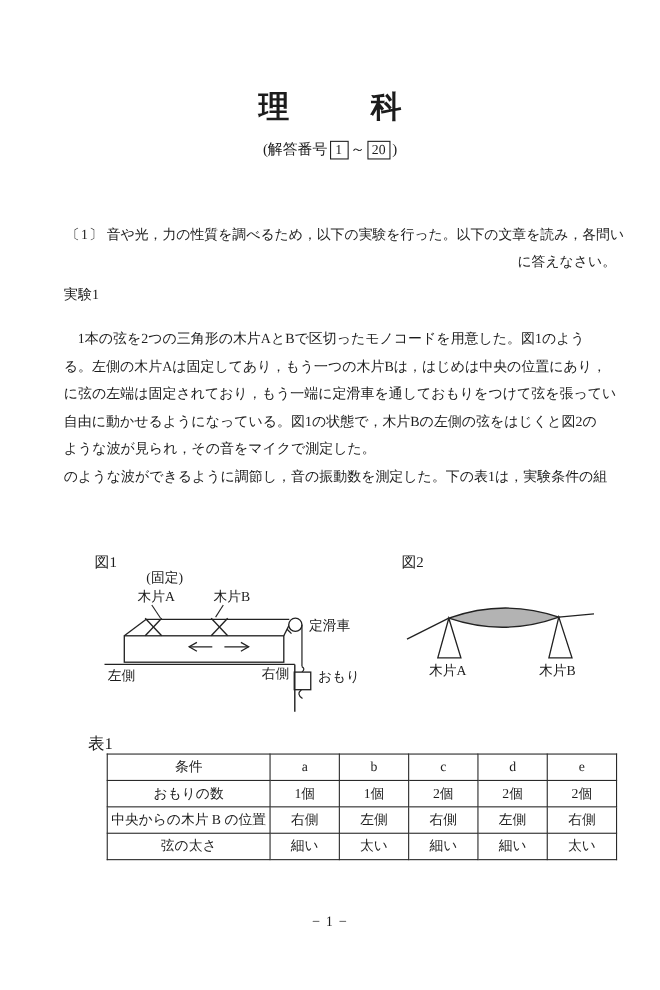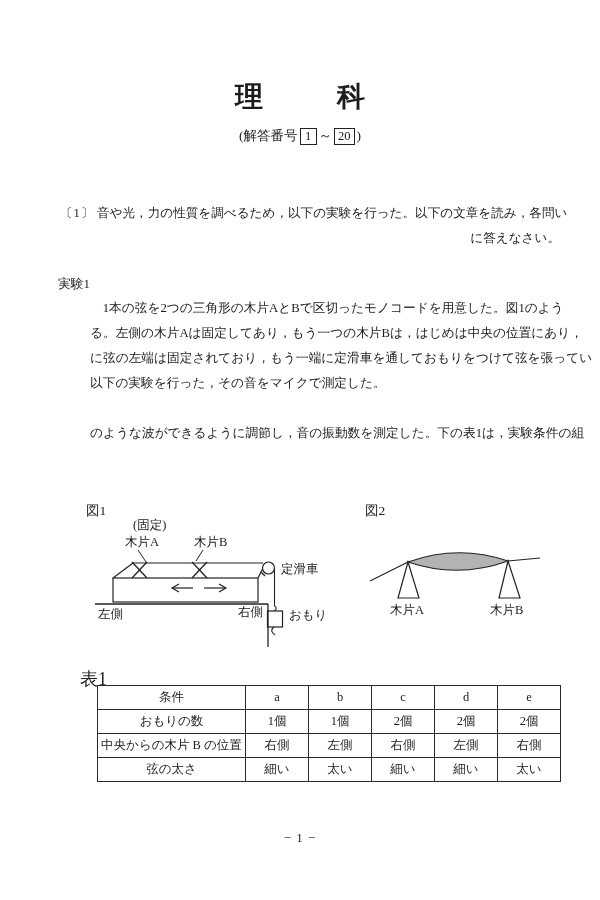--- a/index.html
+++ b/index.html
@@ -36,36 +36,36 @@
   
   .problem{
     position:absolute;top:201px;left:60px;width:500px;
     font-size:12.6px;line-height:25px;
   }
   .prob-line1{display:flex;white-space:nowrap;}
   .prob-num{width:37px;flex:0 0 37px;letter-spacing:1px;}
   .prob-line2{padding-left:28px;white-space:nowrap;text-align:right;}
   
   .exp-heading{
-    position:absolute;top:276px;left:58px;
+    position:absolute;top:260px;left:58px;
     font-size:12.8px;
   }
   .para{position:absolute;left:58px;width:500px;font-size:12.7px;}
-  .para .tline{height:25px;line-height:25px;white-space:nowrap;margin-left:32px;}
+  .para .tline{height:25px;line-height:25px;white-space:nowrap;}
   #para1{top:296px;}
   #para2{top:421px;}
   
   .fig-svg{position:absolute;}
   #fig1{left:80px;top:500px;}
   #fig2{left:360px;top:500px;}
   .fig-svg text{fill:#1c1c1c;font-family:"Liberation Serif","DejaVu Serif",serif;}
   
   .table1-label{
     position:absolute;left:80px;top:667px;
-    font-size:18px;
+    font-size:15px;
   }
   table.cond{
     position:absolute;left:97px;top:685px;
     border-collapse:collapse;
     font-size:12.5px;
     table-layout:fixed;
   }
   table.cond td,table.cond th{
     border:1px solid #2a2a2a;
     height:23px;
@@ -108,21 +108,22 @@
     </div>
     <div class="prob-line2">に答えなさい。</div>
   </div>
 
   <div class="exp-heading">実験1</div>
 
   <div class="para" id="para1">
     <div class="tline">　1本の弦を2つの三角形の木片AとBで区切ったモノコードを用意した。図1のよう</div>
     <div class="tline">る。左側の木片Aは固定してあり，もう一つの木片Bは，はじめは中央の位置にあり，</div>
     <div class="tline">に弦の左端は固定されており，もう一端に定滑車を通しておもりをつけて弦を張ってい</div>
-    <div class="tline">以下の実験を行った，その音をマイクで測定した。</div>
+    <div class="tline">自由に動かせるようになっている。図1の状態で，木片Bの左側の弦をはじくと図2の</div>
+    <div class="tline">ような波が見られ，その音をマイクで測定した。</div>
   </div>
 
   <div class="para" id="para2">
     <div class="tline">のような波ができるように調節し，音の振動数を測定した。下の表1は，実験条件の組</div>
   </div>
 
   <svg id="fig1" class="fig-svg" width="272" height="148" viewBox="0 0 272 148">
     <text x="6" y="15" font-size="13.5">図1</text>
     <text x="53" y="29" font-size="12.5">(固定)</text>
     <text x="45" y="46" font-size="12.5">木片A</text>

